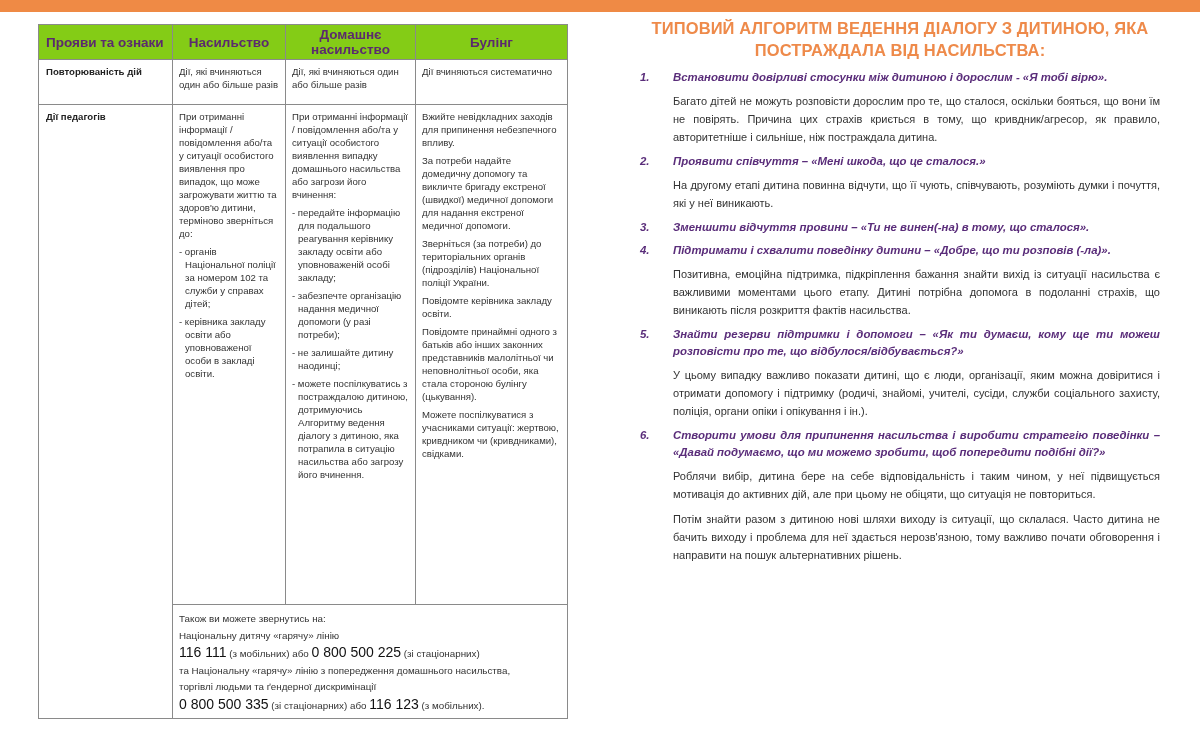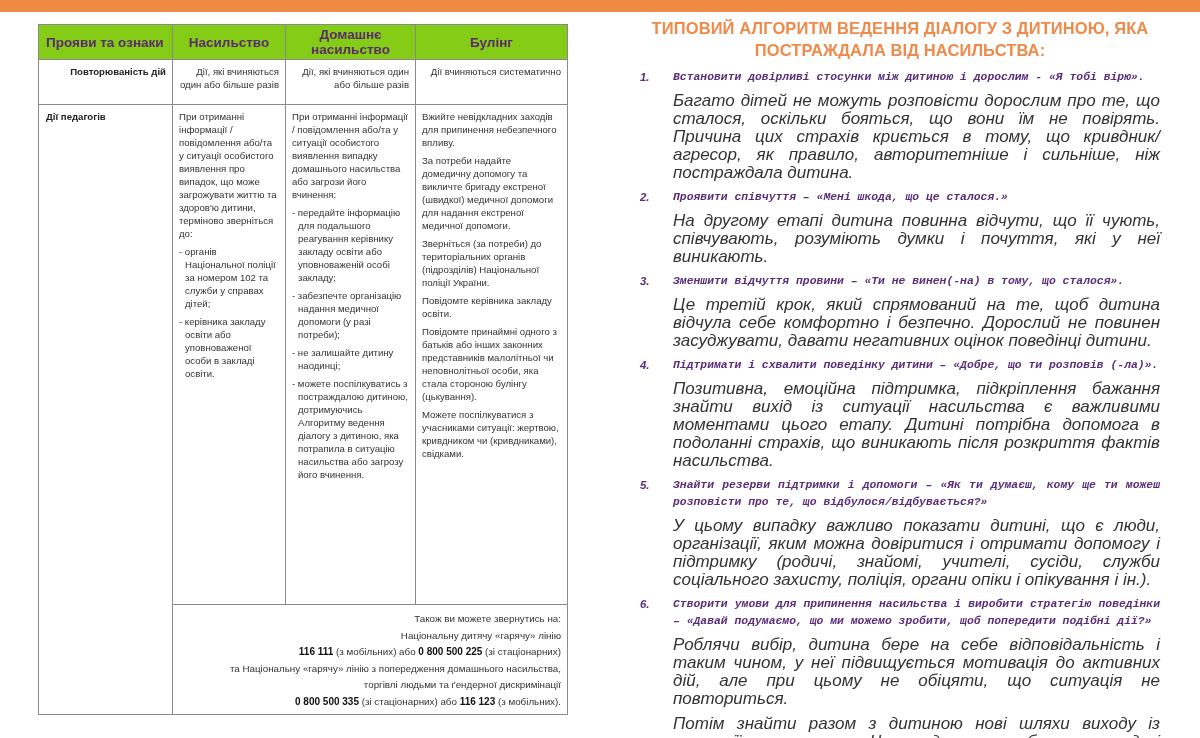--- a/index.html
+++ b/index.html
@@ -13,38 +13,38 @@
   table.cmp { border-collapse: collapse; width: 529px; table-layout: fixed; }
   table.cmp th, table.cmp td { border: 1px solid #8a8a8a; vertical-align: top; }
   table.cmp th {
     background: #84cc16; color: #5b2a6e; font-weight: bold; font-size: 13.5px;
     text-align: center; vertical-align: middle; height: 35px; padding: 2px 4px; line-height: 15px;
   }
   table.cmp th.first { text-align: left; padding-left: 7px; }
   table.cmp td { font-size: 9.6px; line-height: 13px; padding: 5px 6px 4px 6px; color: #333; }
   table.cmp td.rowhead { font-weight: bold; color: #222; padding-left: 7px; }
   .col0 { width: 134px; } .col1 { width: 113px; } .col2 { width: 130px; } .col3 { width: 152px; }
-  .row-repeat td { height: 45px; text-align: right; }
+  .row-repeat td { height: 45px; }
   .row-actions td { height: 500px; }
   .para { margin-bottom: 5px; }
   .bullet { padding-left: 6px; text-indent: -6px; margin-bottom: 5px; }
-  .footer-cell { text-align: right; font-size: 9.8px !important; line-height: 16.5px !important; padding-top: 6px !important; height: 104px; }
-  .footer-cell b { font-weight: bold; font-size: 10px; color: #111; }
+  .footer-cell { text-align: left; font-size: 9.8px !important; line-height: 16.5px !important; padding-top: 6px !important; height: 104px; }
+  .footer-cell b { font-weight: normal; font-size: 14px; color: #111; }
 
   
   .right-page { position: absolute; left: 640px; top: 17px; width: 520px; }
   .main-title {
     color: #ee8a4a; font-weight: bold; font-size: 16.5px; line-height: 22px; text-align: center;
     letter-spacing: 0.1px; margin-bottom: 8px; margin-left: -10px; width: 540px;
   }
   .step { margin-bottom: 6px; }
   .step-head { display: flex; color: #5a2d7a; font-weight: bold; font-style: italic; font-size: 11.4px; line-height: 17px; }
   .step-num { width: 33px; flex: none; }
-  .step-title { flex: 1; text-align: justify; font-family: Liberation Mono, monospace; }
-  .step-body { margin-left: 33px; font-size: 17px; line-height: 18px; color: #333; text-align: justify; margin-top: 6px; font-style: italic; }
+  .step-title { flex: 1; text-align: justify; }
+  .step-body { margin-left: 33px; font-size: 11px; line-height: 18px; color: #333; text-align: justify; margin-top: 6px; }
   .step-body p { margin-bottom: 7px; }
 </style>
 </head>
 <body>
 
 <div class="top-band"></div>
 
 <div class="left-page">
   <table class="cmp">
     <colgroup>
@@ -128,23 +128,20 @@
         </div>
         <div class="step-body">
           <p>На другому етапі дитина повинна відчути, що її чують, співчувають, розуміють думки і почуття, які у неї виникають.</p>
         </div>
       </div>
       <div class="step">
         <div class="step-head">
           <span class="step-num">3.</span>
           <span class="step-title">Зменшити відчуття провини – «Ти не винен(-на) в тому, що сталося».</span>
         </div>
-        <div class="step-body">
-          <p>Це третій крок, який спрямований на те, щоб дитина відчула себе комфортно і безпечно. Дорослий не повинен засуджувати, давати негативних оцінок поведінці дитини.</p>
-        </div>
       </div>
       <div class="step">
         <div class="step-head">
           <span class="step-num">4.</span>
           <span class="step-title">Підтримати і схвалити поведінку дитини – «Добре, що ти розповів (-ла)».</span>
         </div>
         <div class="step-body">
           <p>Позитивна, емоційна підтримка, підкріплення бажання знайти вихід із ситуації насильства є важливими моментами цього етапу. Дитині потрібна допомога в подоланні страхів, що виникають після розкриття фактів насильства.</p>
         </div>
       </div>

